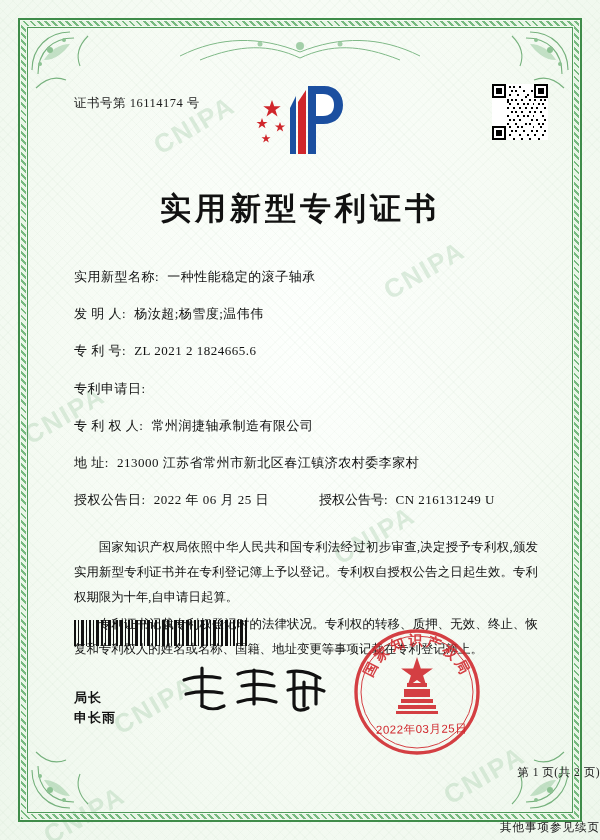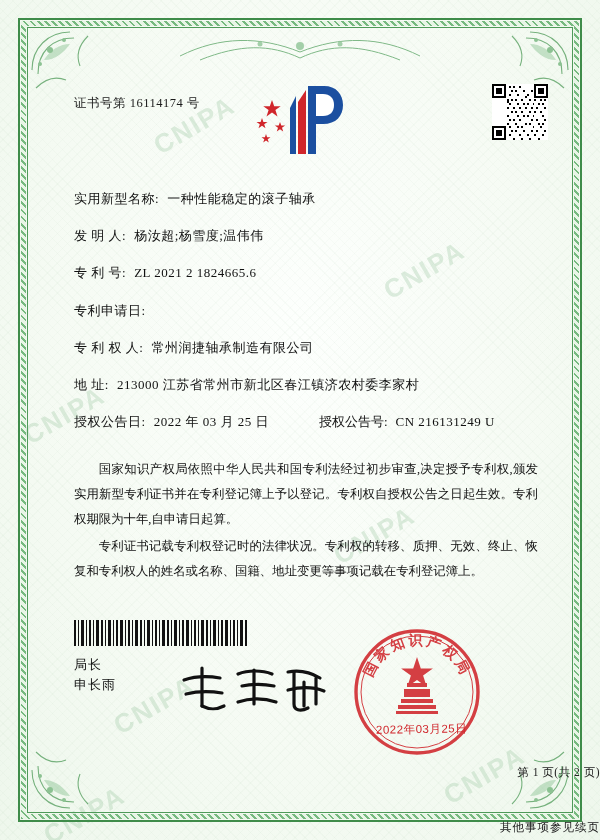--- a/index.html
+++ b/index.html
@@ -197,25 +197,26 @@
     left: 74px;
     top: 620px;
     width: 176px;
     height: 26px;
   }
 
   
   .sig-block {
     position: absolute;
     left: 74px;
-    top: 655px;
+    top: 688px;
     font-size: 13px;
     color: #111;
     line-height: 1.55;
     letter-spacing: 1px;
+    font-weight: bold;
   }
   .sig-script {
     position: absolute;
     left: 176px;
     top: 660px;
     width: 160px;
     height: 60px;
   }
 
   
@@ -445,20 +446,21 @@
         <rect x="15" y="28" width="1" height="1"></rect>
         <rect x="19" y="28" width="1" height="1"></rect>
         <rect x="24" y="28" width="1" height="1"></rect>
       <rect x="8" y="9" width="1" height="1"></rect>
         <rect x="17" y="6" width="1" height="1"></rect>
         <rect x="20" y="3" width="1" height="1"></rect>
     </g>
   </svg>
 
   <div style="position:absolute; left:46px; top:152px; width:508px;">
+    <div class="title">实用新型专利证书</div>
 
     <div class="fields">
       <div class="field-row">
         <span class="field-label">实用新型名称:</span>
         <span class="field-value">一种性能稳定的滚子轴承</span>
       </div>
       <div class="field-row">
         <span class="field-label">发 明 人:</span>
         <span class="field-value">杨汝超;杨雪度;温伟伟</span>
       </div>
@@ -472,21 +474,21 @@
       <div class="field-row">
         <span class="field-label">专 利 权 人:</span>
         <span class="field-value">常州润捷轴承制造有限公司</span>
       </div>
       <div class="field-row">
         <span class="field-label">地         址:</span>
         <span class="field-value">213000 江苏省常州市新北区春江镇济农村委李家村</span>
       </div>
       <div class="field-row dual">
         <span class="field-label">授权公告日:</span>
-        <span class="field-value">2022 年 03 月 25 日</span>
+        <span class="field-value">2022 年 06 月 25 日</span>
         <span class="second-label">授权公告号:</span>
         <span class="field-value">CN 216131249 U</span>
       </div>
     </div>
 
     <div class="body-text">
       <p>国家知识产权局依照中华人民共和国专利法经过初步审查,决定授予专利权,颁发实用新型专利证书并在专利登记簿上予以登记。专利权自授权公告之日起生效。专利权期限为十年,自申请日起算。</p>
       <p>专利证书记载专利权登记时的法律状况。专利权的转移、质押、无效、终止、恢复和专利权人的姓名或名称、国籍、地址变更等事项记载在专利登记簿上。</p>
     </div>
   </div>

